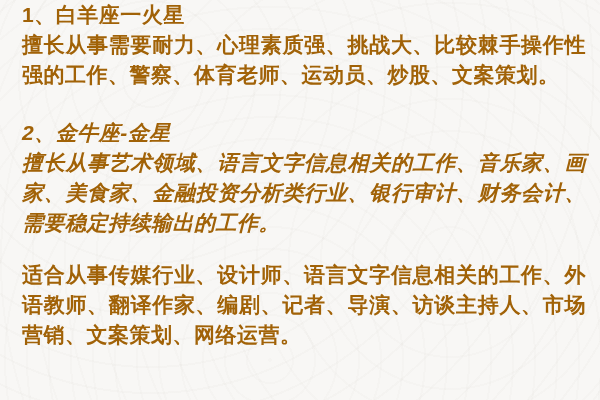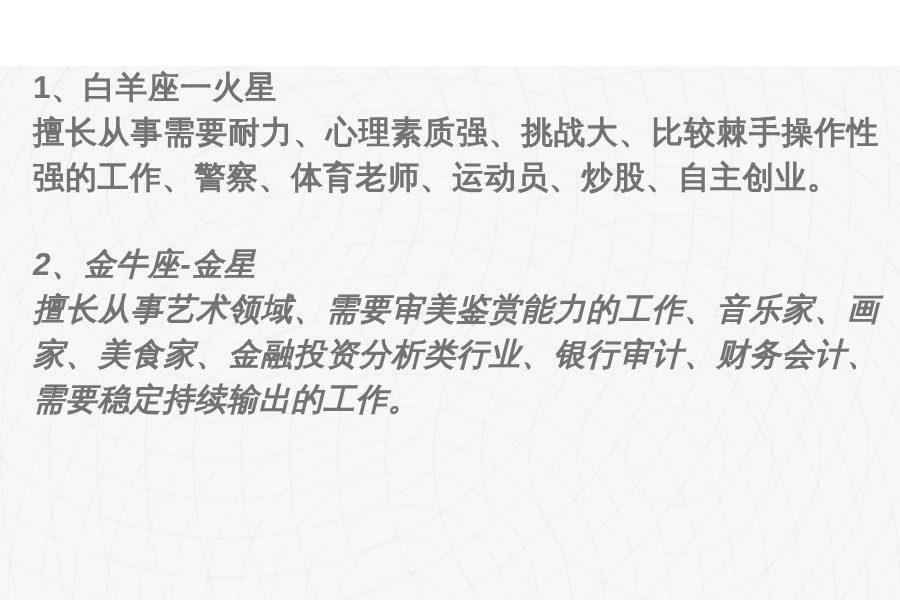--- a/index.html
+++ b/index.html
@@ -26,26 +26,25 @@
     inset: 0;
     background-image:
       repeating-radial-gradient(circle at 25% 20%, rgba(190,185,175,0.06) 0 2px, transparent 2px 26px),
       repeating-radial-gradient(circle at 75% 65%, rgba(190,185,175,0.05) 0 2px, transparent 2px 32px),
       repeating-radial-gradient(circle at 45% 90%, rgba(190,185,175,0.05) 0 2px, transparent 2px 22px);
     pointer-events: none;
   }
   .content {
     position: relative;
     padding: 0 14px 0 22px;
-    color: #737373;
+    color: #a16207;
     font-size: 21px;
     line-height: 30px;
     font-weight: 600;
     letter-spacing: 0.5px;
-    margin-top: 44px;
   }
   .section-1 { margin-bottom: 28px; }
   .section-2 { margin-bottom: 22px; font-style: italic; }
   .section-3 { margin-bottom: 0; }
   .section h2 {
     margin: 0;
     font-size: 21px;
     line-height: 30px;
     font-weight: 600;
   }
@@ -56,25 +55,26 @@
   }
 </style>
 </head>
 <body>
 
 <div class="page">
   <div class="content">
 
     <div class="section section-1">
       <h2>1、白羊座一火星</h2>
-      <p>擅长从事需要耐力、心理素质强、挑战大、比较棘手操作性强的工作、警察、体育老师、运动员、炒股、自主创业。</p>
+      <p>擅长从事需要耐力、心理素质强、挑战大、比较棘手操作性强的工作、警察、体育老师、运动员、炒股、文案策划。</p>
     </div>
 
     <div class="section section-2">
       <h2>2、金牛座-金星</h2>
-      <p>擅长从事艺术领域、需要审美鉴赏能力的工作、音乐家、画家、美食家、金融投资分析类行业、银行审计、财务会计、需要稳定持续输出的工作。</p>
+      <p>擅长从事艺术领域、语言文字信息相关的工作、音乐家、画家、美食家、金融投资分析类行业、银行审计、财务会计、需要稳定持续输出的工作。</p>
     </div>
 
     <div class="section section-3">
+      <p>适合从事传媒行业、设计师、语言文字信息相关的工作、外语教师、翻译作家、编剧、记者、导演、访谈主持人、市场营销、文案策划、网络运营。</p>
     </div>
 
   </div>
 </div>
 
 </body></html>

